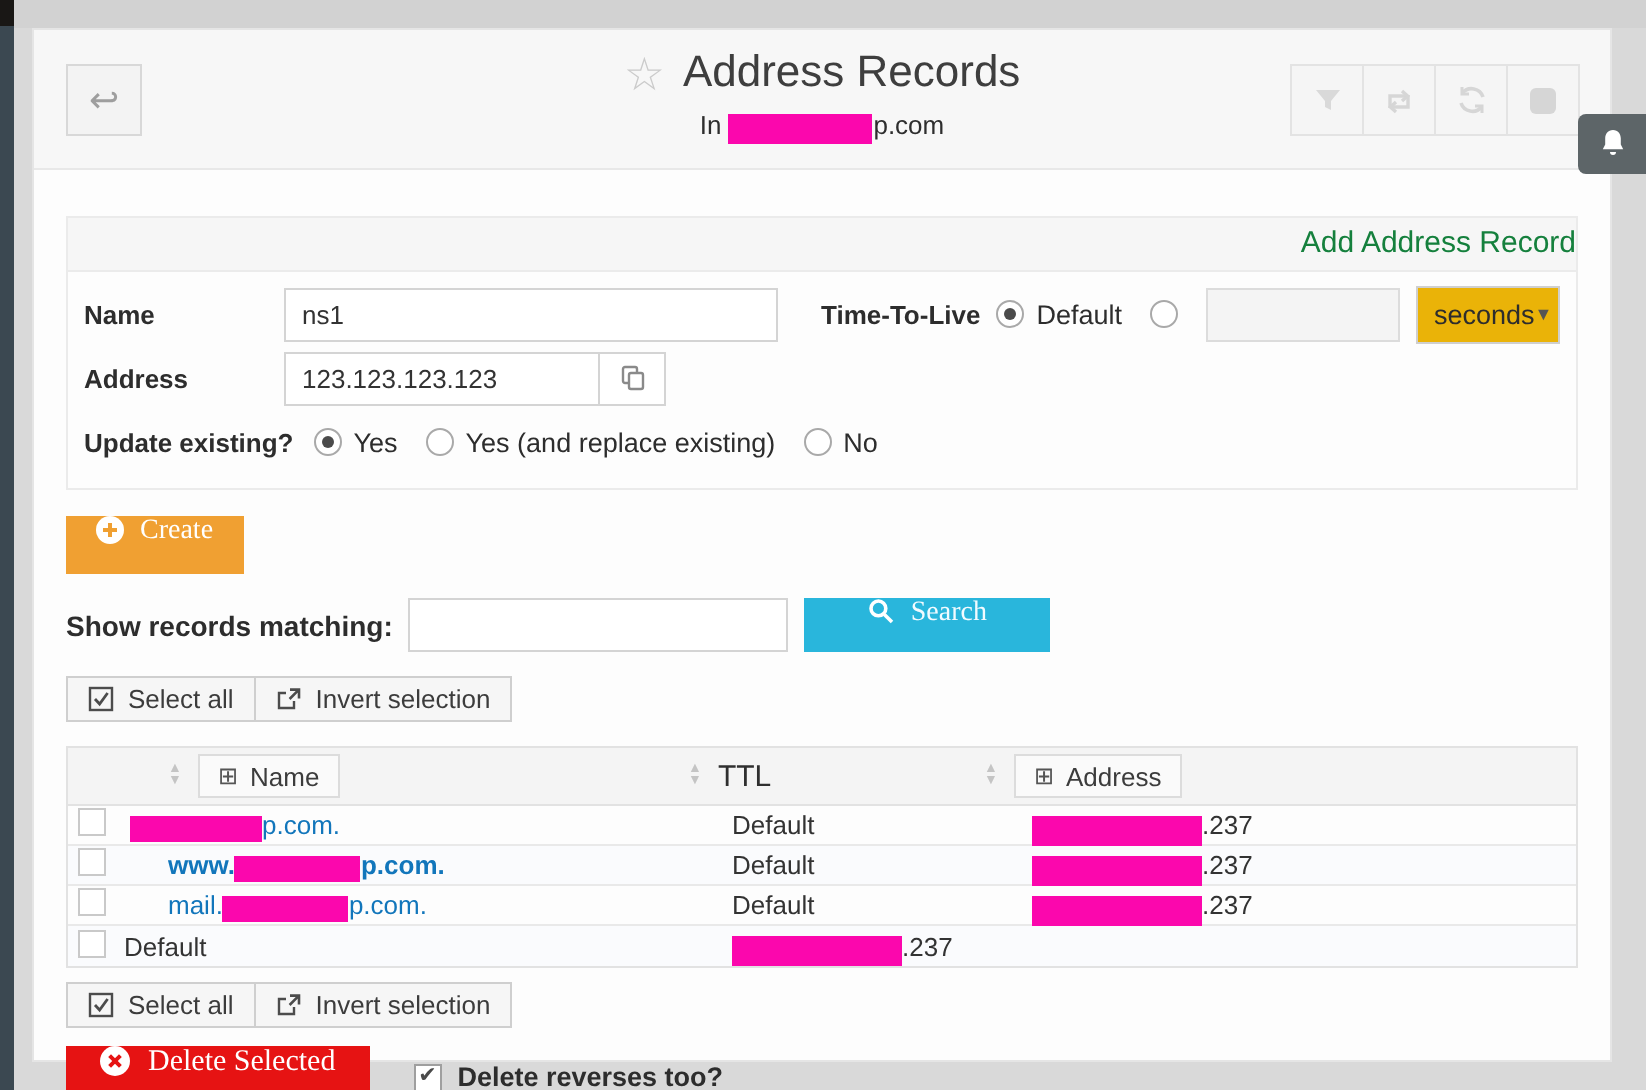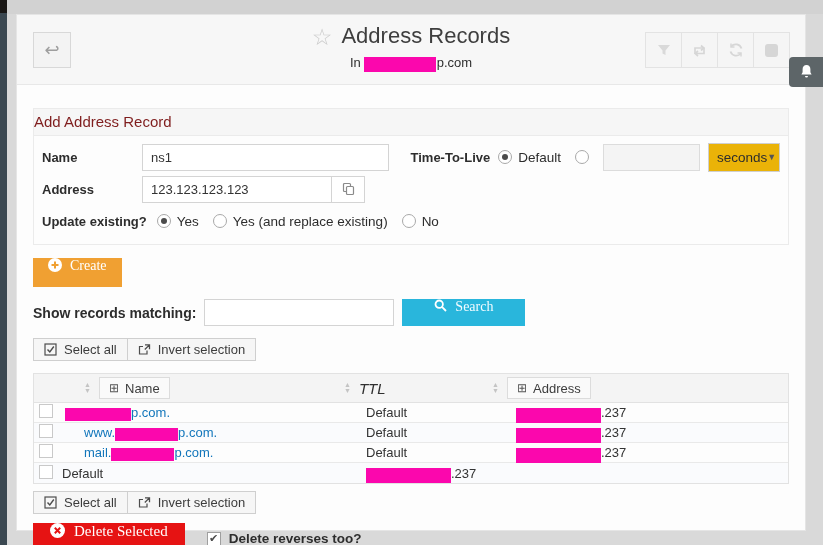--- a/index.html
+++ b/index.html
@@ -38,21 +38,21 @@
     position:absolute; right:0; top:57px; width:34px; height:30px; z-index:9;
     background:#5d6568; border-radius:4px 0 0 4px;
     display:flex; align-items:center; justify-content:center; cursor:pointer;
   }
 
   .body { padding:0 16px; }
 
   .form-box { margin-top:23px; border:1px solid #ebebeb; }
   .form-box-header {
     height:27px; line-height:26px; background:#f6f6f6; border-bottom:1px solid #ebebeb;
-    text-align:left; font-size:15px; color:#7f1d1d;
+    text-align:right; font-size:15px; color:#15803d;
   }
   .form-rows { padding:5px 8px 7px 8px; }
   .frow { display:flex; align-items:center; min-height:32px; font-size:13px; color:#2d2d2d; }
   .flabel { font-weight:bold; width:100px; flex-shrink:0; white-space:nowrap; }
   .flabel.wide { width:auto; margin-right:10px; }
   input.text {
     height:27px; border:1px solid #d4d4d4; background:#fff; padding:0 8px;
     font-size:13px; color:#333; font-family:"Liberation Sans", sans-serif; outline:none;
   }
   input.text:disabled, input.text.disabled { background:#f4f4f4; border-color:#dcdcdc; }
@@ -205,21 +205,21 @@
           <span class="radio"></span>
           <input class="text disabled" disabled="" style="width: 97px; margin-left: 14px;">
           <div class="fselect">
             <span>seconds</span>
             <span class="caret">▼</span>
           </div>
         </div>
 
         <div class="frow">
           <span class="flabel">Address</span>
-          <input class="text" style="width: 190px;" value="123.123.123.123">
+          <input class="text" style="width: 158px;" value="123.123.123.123">
           <span class="addon">
             <span>
               <svg width="13" height="14" viewBox="0 0 13 14" fill="none" stroke="#8a8a8a" stroke-width="1.2">
                 <rect x="1.5" y="1.5" width="7" height="8" rx="1"></rect>
                 <rect x="4.5" y="4.5" width="7" height="8" rx="1" fill="#fff"></rect>
               </svg>
             </span>
           </span>
         </div>
 
@@ -287,21 +287,21 @@
         <div class="hgroup" style="padding-left:22px;">
           <span class="sort">
               <span>▲</span>
               <span>▼</span>
             </span>
           <span class="col-btn">
             <span class="plus-sq">⊞</span>
             <span>Name</span>
           </span>
         </div>
-        <div class="hgroup" style="margin-left:-22px;font-style:italic;">
+        <div class="hgroup" style="margin-left:-22px;">
           <span class="sort">
               <span>▲</span>
               <span>▼</span>
             </span>
           <span class="ttl-head">TTL</span>
         </div>
         <div class="hgroup" style="margin-left:-24px;">
           <span class="sort">
               <span>▲</span>
               <span>▼</span>
@@ -315,21 +315,21 @@
 
       <div class="trow">
         <div><span class="cb"></span></div>
         <div class="name-cell"><span></span><span class="redact name" style="width:66px;"></span><span>p.com.</span></div>
         <div>Default</div>
         <div><span class="redact addr"></span><span>.237</span></div>
       </div>
 
       <div class="trow even">
         <div><span class="cb"></span></div>
-        <div class="name-cell" style="padding-left:22px;"><span>www.</span><span class="redact name"></span><span>p.com.</span></div>
+        <div class="name-cell" style="padding-left:22px;font-weight:bold;"><span>www.</span><span class="redact name"></span><span>p.com.</span></div>
         <div>Default</div>
         <div><span class="redact addr"></span><span>.237</span></div>
       </div>
 
       <div class="trow">
         <div><span class="cb"></span></div>
         <div class="name-cell" style="padding-left:22px;"><span>mail.</span><span class="redact name"></span><span>p.com.</span></div>
         <div>Default</div>
         <div><span class="redact addr"></span><span>.237</span></div>
       </div>

